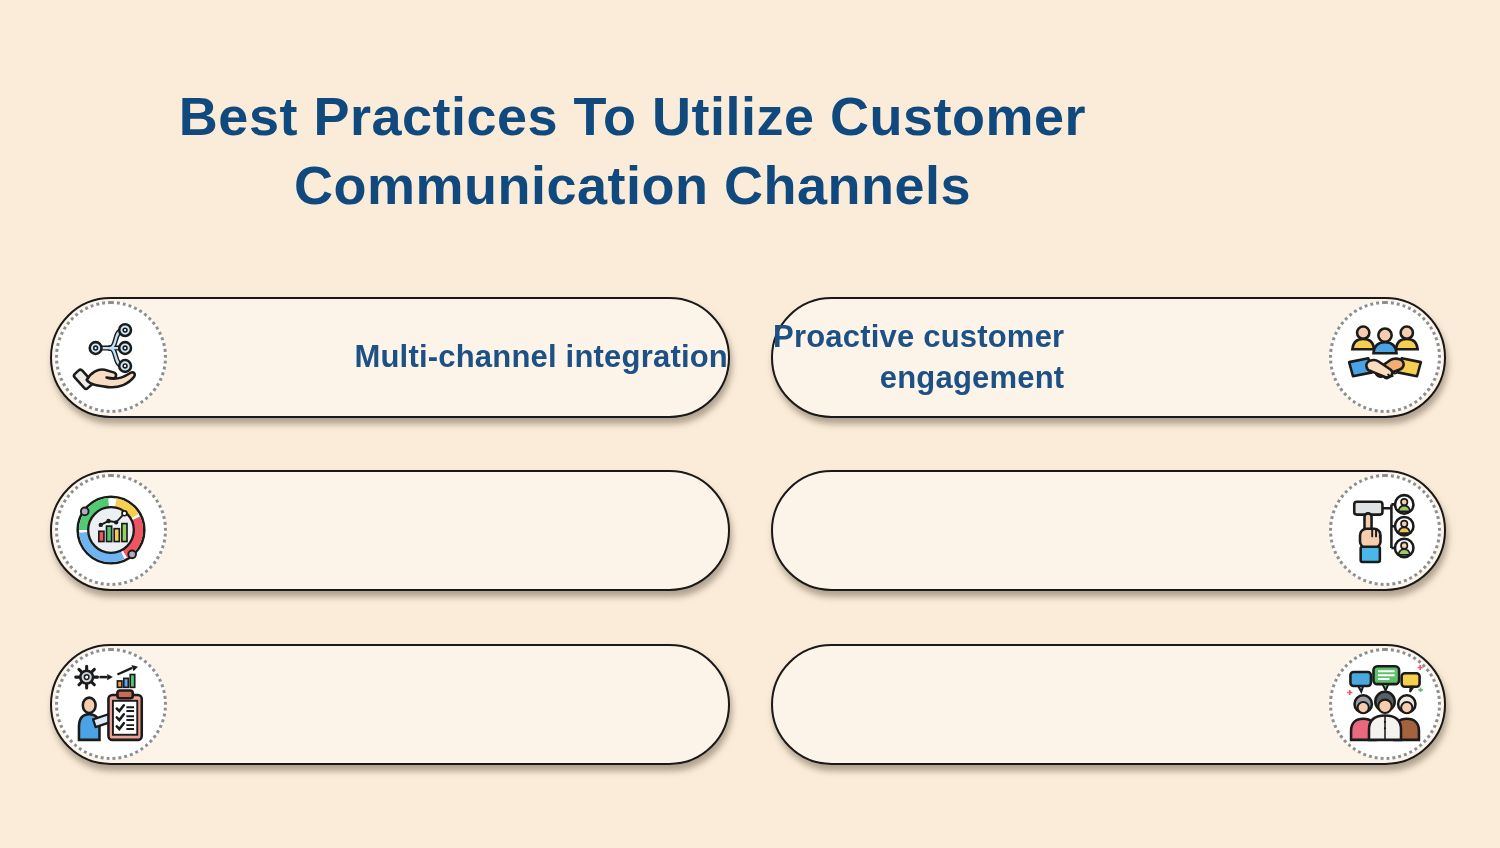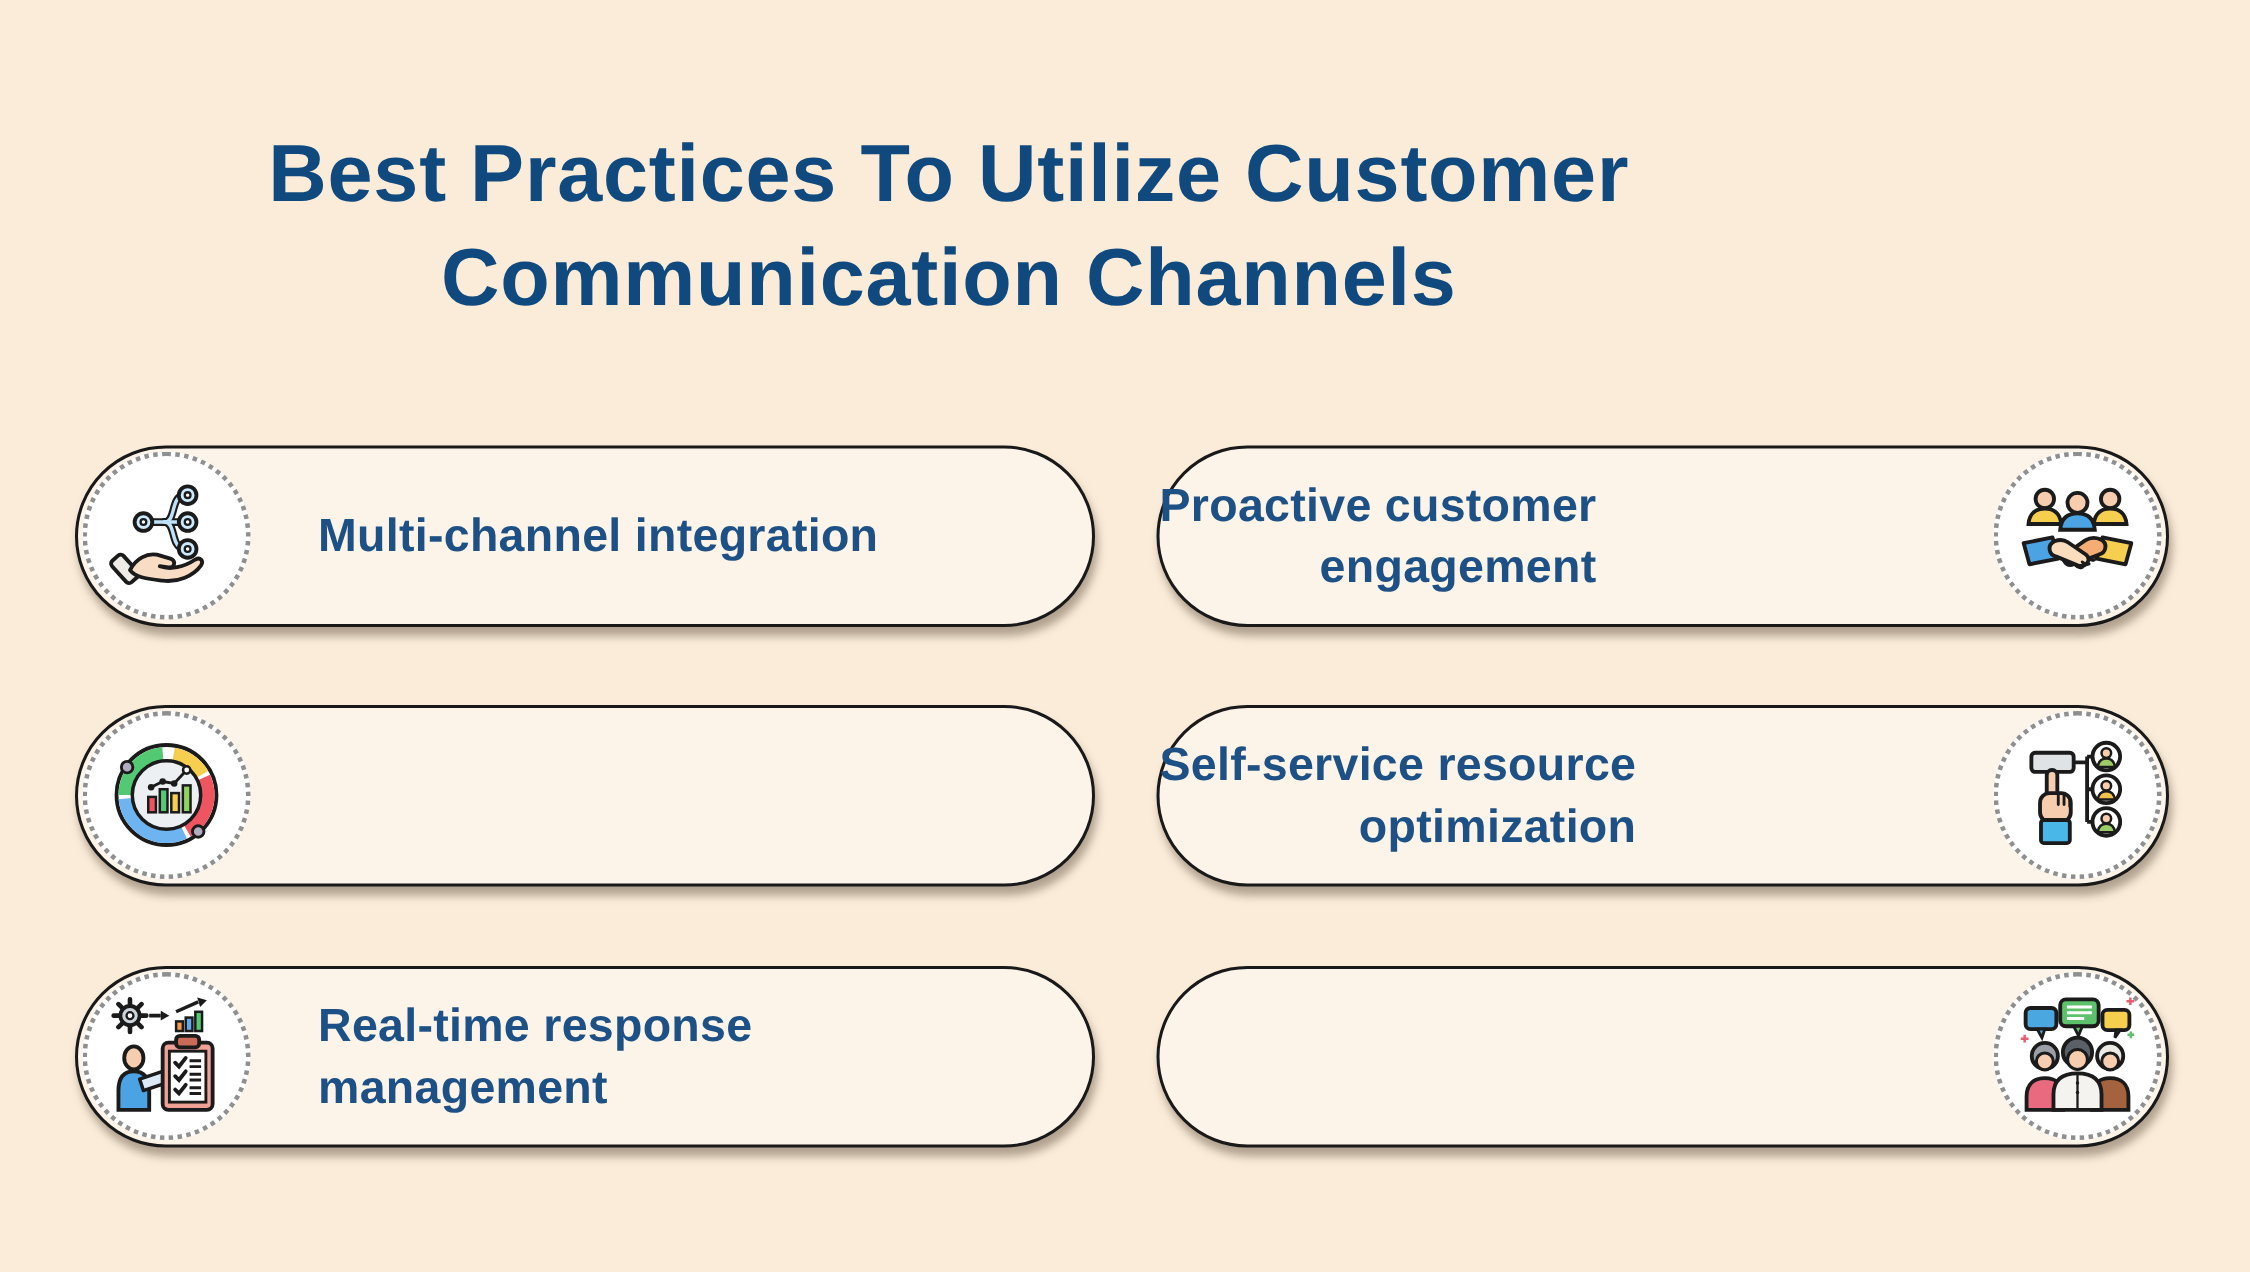--- a/index.html
+++ b/index.html
@@ -23,21 +23,21 @@
   .card {
     position:absolute;
     height:121px;
     background:#fcf3e9;
     border:2.5px solid #191919;
     border-radius:62px;
     box-shadow:2px 6px 6px rgba(138,122,104,0.65);
     display:flex;
     align-items:center;
   }
-  .card.left  { left:50px;  width:680px; padding-left:160px; justify-content:flex-start; }
+  .card.left  { left:50px;  width:680px; padding-left:160px; justify-content:flex-end; }
   .card.right { left:771px; width:675px; padding-right:160px; justify-content:flex-start; }
   .row1 { top:297px; }
   .row2 { top:470px; }
   .row3 { top:644px; }
   .icon-circle {
     position:absolute;
     top:2px;
     width:112px; height:112px;
     background:#ffffff;
     border:3px dotted #8f8f8f;
@@ -160,22 +160,20 @@
         <circle cx="47" cy="46" r="7.2" fill="#fff" stroke="#1b1b1b" stroke-width="2"></circle>
         <circle cx="47" cy="44.2" r="2.5" fill="#f7cdb0" stroke="#1b1b1b" stroke-width="1.3"></circle>
         <path d="M42.5 51.4 C43 47.8 45 47 47 47 C49 47 51 47.8 51.5 51.4 Z" fill="#9ccc65" stroke="#1b1b1b" stroke-width="1.3"></path>
       </g>
       <rect x="16" y="19" width="5.5" height="17" rx="2.7" fill="#f7cdb0" stroke="#1b1b1b" stroke-width="2"></rect>
       <rect x="12.5" y="31" width="16" height="15" rx="5" fill="#f7cdb0" stroke="#1b1b1b" stroke-width="2"></rect>
       <path d="M22 32 v5 M25 32 v5 M28 34 v4" fill="none" stroke="#1b1b1b" stroke-width="1.5" stroke-linecap="round"></path>
       <rect x="13" y="45" width="15" height="12" rx="1.5" fill="#49b8e8" stroke="#1b1b1b" stroke-width="2"></rect>
     </svg>
   </div>
-  <span class="card-label">Self-service resource
-optimization</span>
 </div>
 
 <div class="card left row3">
   <div class="icon-circle">
     <svg viewBox="0 0 64 64">
       <g stroke="#1b1b1b" stroke-width="2.4" stroke-linecap="round">
         <path d="M13 5.5 V2.5 M16.9 7.1 L19 5 M18.5 11 H21.5 M16.9 14.9 L19 17 M13 16.5 V19.5 M9.1 14.9 L7 17 M7.5 11 H4.5 M9.1 7.1 L7 5"></path>
       </g>
       <circle cx="13" cy="11" r="5" fill="#cdd5da" stroke="#1b1b1b" stroke-width="2"></circle>
       <circle cx="13" cy="11" r="1.8" fill="#fff" stroke="#1b1b1b" stroke-width="1.2"></circle>
@@ -197,22 +195,20 @@
       <g fill="none" stroke="#1b1b1b" stroke-width="2" stroke-linecap="round">
         <path d="M36.5 35.5 l2 2 3.5 -4.5"></path>
           <path d="M36.5 42.5 l2 2 3.5 -4.5"></path>
           <path d="M36.5 49.5 l2 2 3.5 -4.5"></path>
       </g>
       <g fill="none" stroke="#1b1b1b" stroke-width="1.5">
         <path d="M44 34.5 h6 M44 37.5 h6 M44 41.5 h6 M44 44.5 h6 M44 48.5 h6 M44 51.5 h6"></path>
       </g>
     </svg>
   </div>
-  <span class="card-label">Real-time response
-management</span>
 </div>
 
 <div class="card right row3">
   <div class="icon-circle">
     <svg viewBox="0 0 64 64">
       <rect x="5" y="7" width="16" height="11" rx="2.5" fill="#4aa7e0" stroke="#1b1b1b" stroke-width="2"></rect>
       <path d="M11 18 l2.5 4.5 1.5 -4.5 z" fill="#4aa7e0" stroke="#1b1b1b" stroke-width="1.5"></path>
       <rect x="23" y="2.5" width="20" height="14" rx="3" fill="#5dc06a" stroke="#1b1b1b" stroke-width="2"></rect>
       <path d="M26.5 6.5 h13 M26.5 9.5 h13 M26.5 12.5 h9" stroke="#fff" stroke-width="1.6" fill="none"></path>
       <path d="M30 16.5 l2.5 5 2 -5 z" fill="#5dc06a" stroke="#1b1b1b" stroke-width="1.5"></path>

